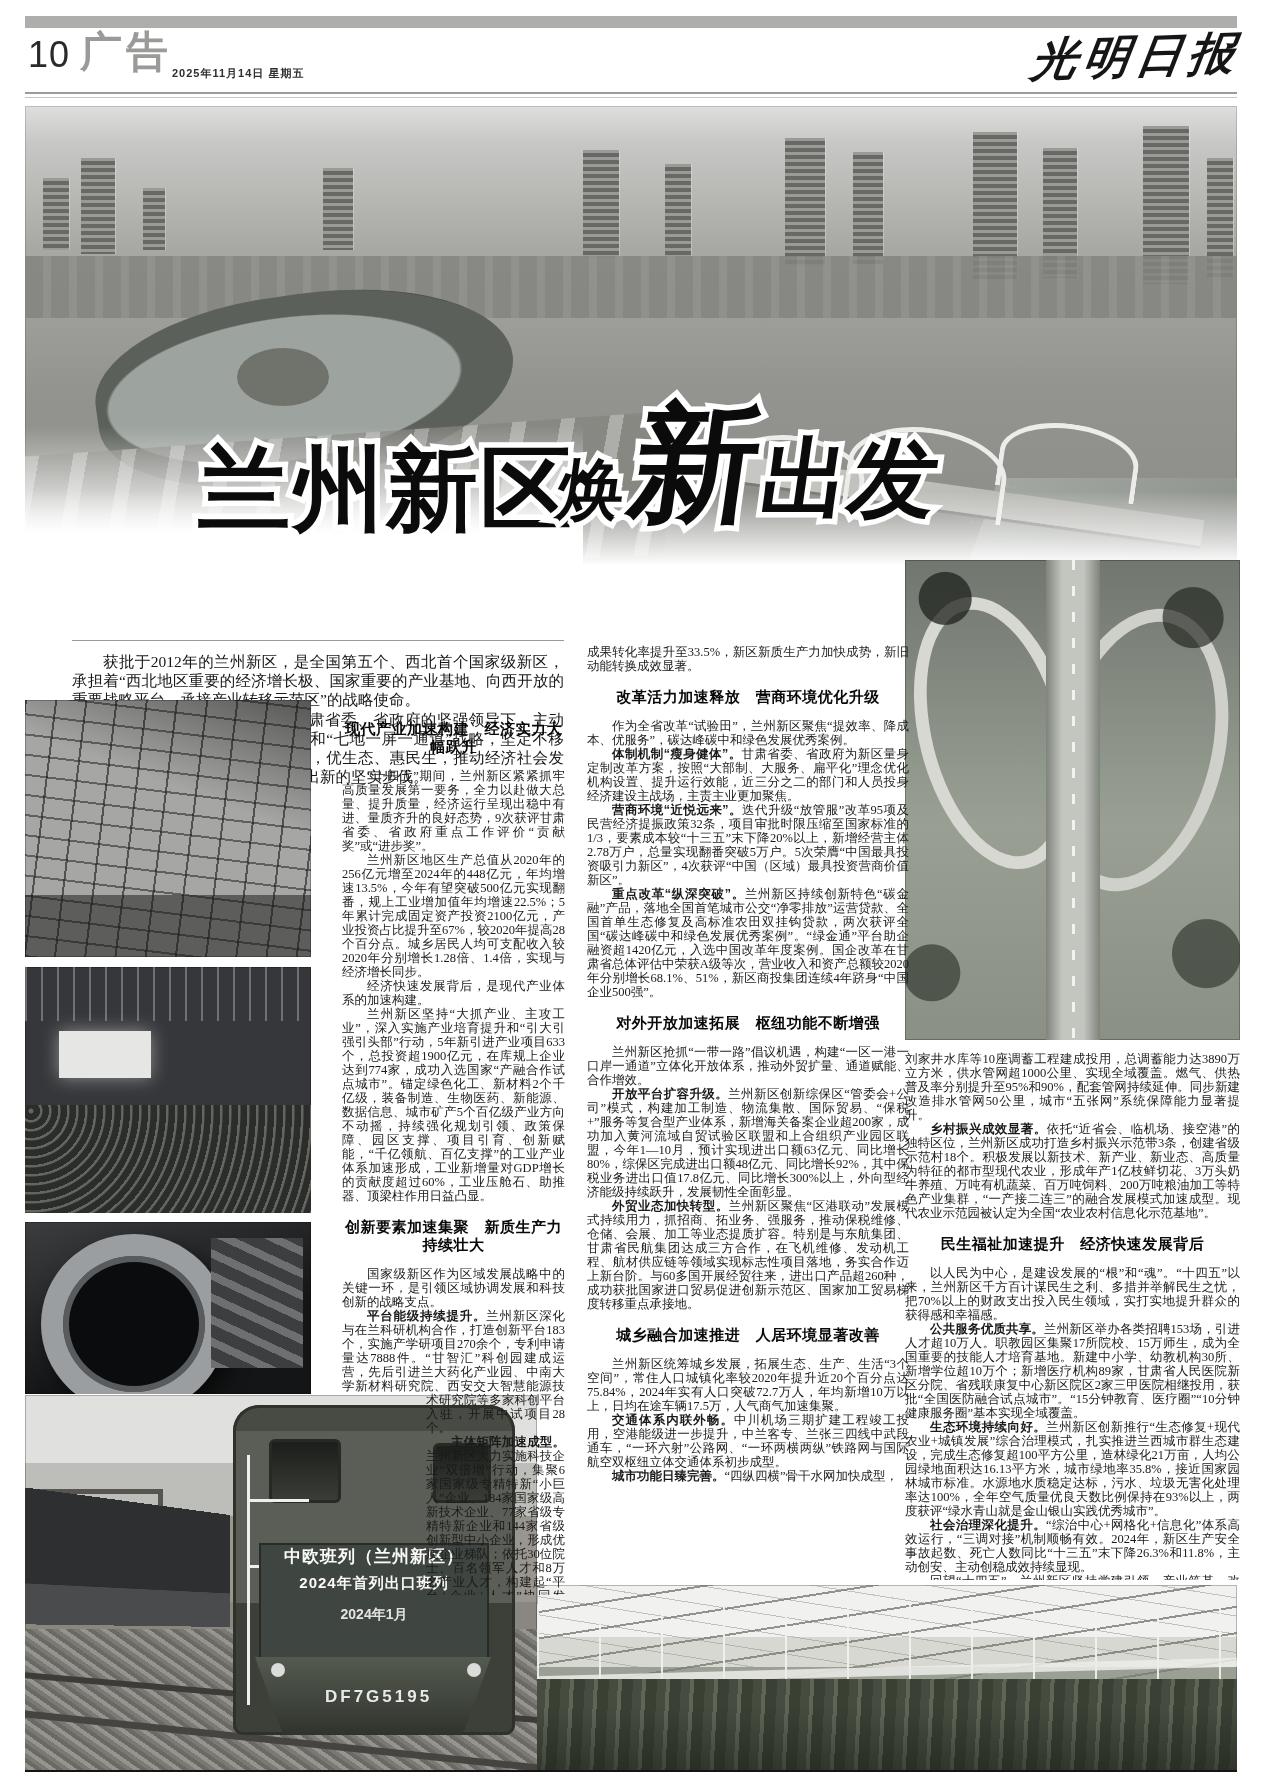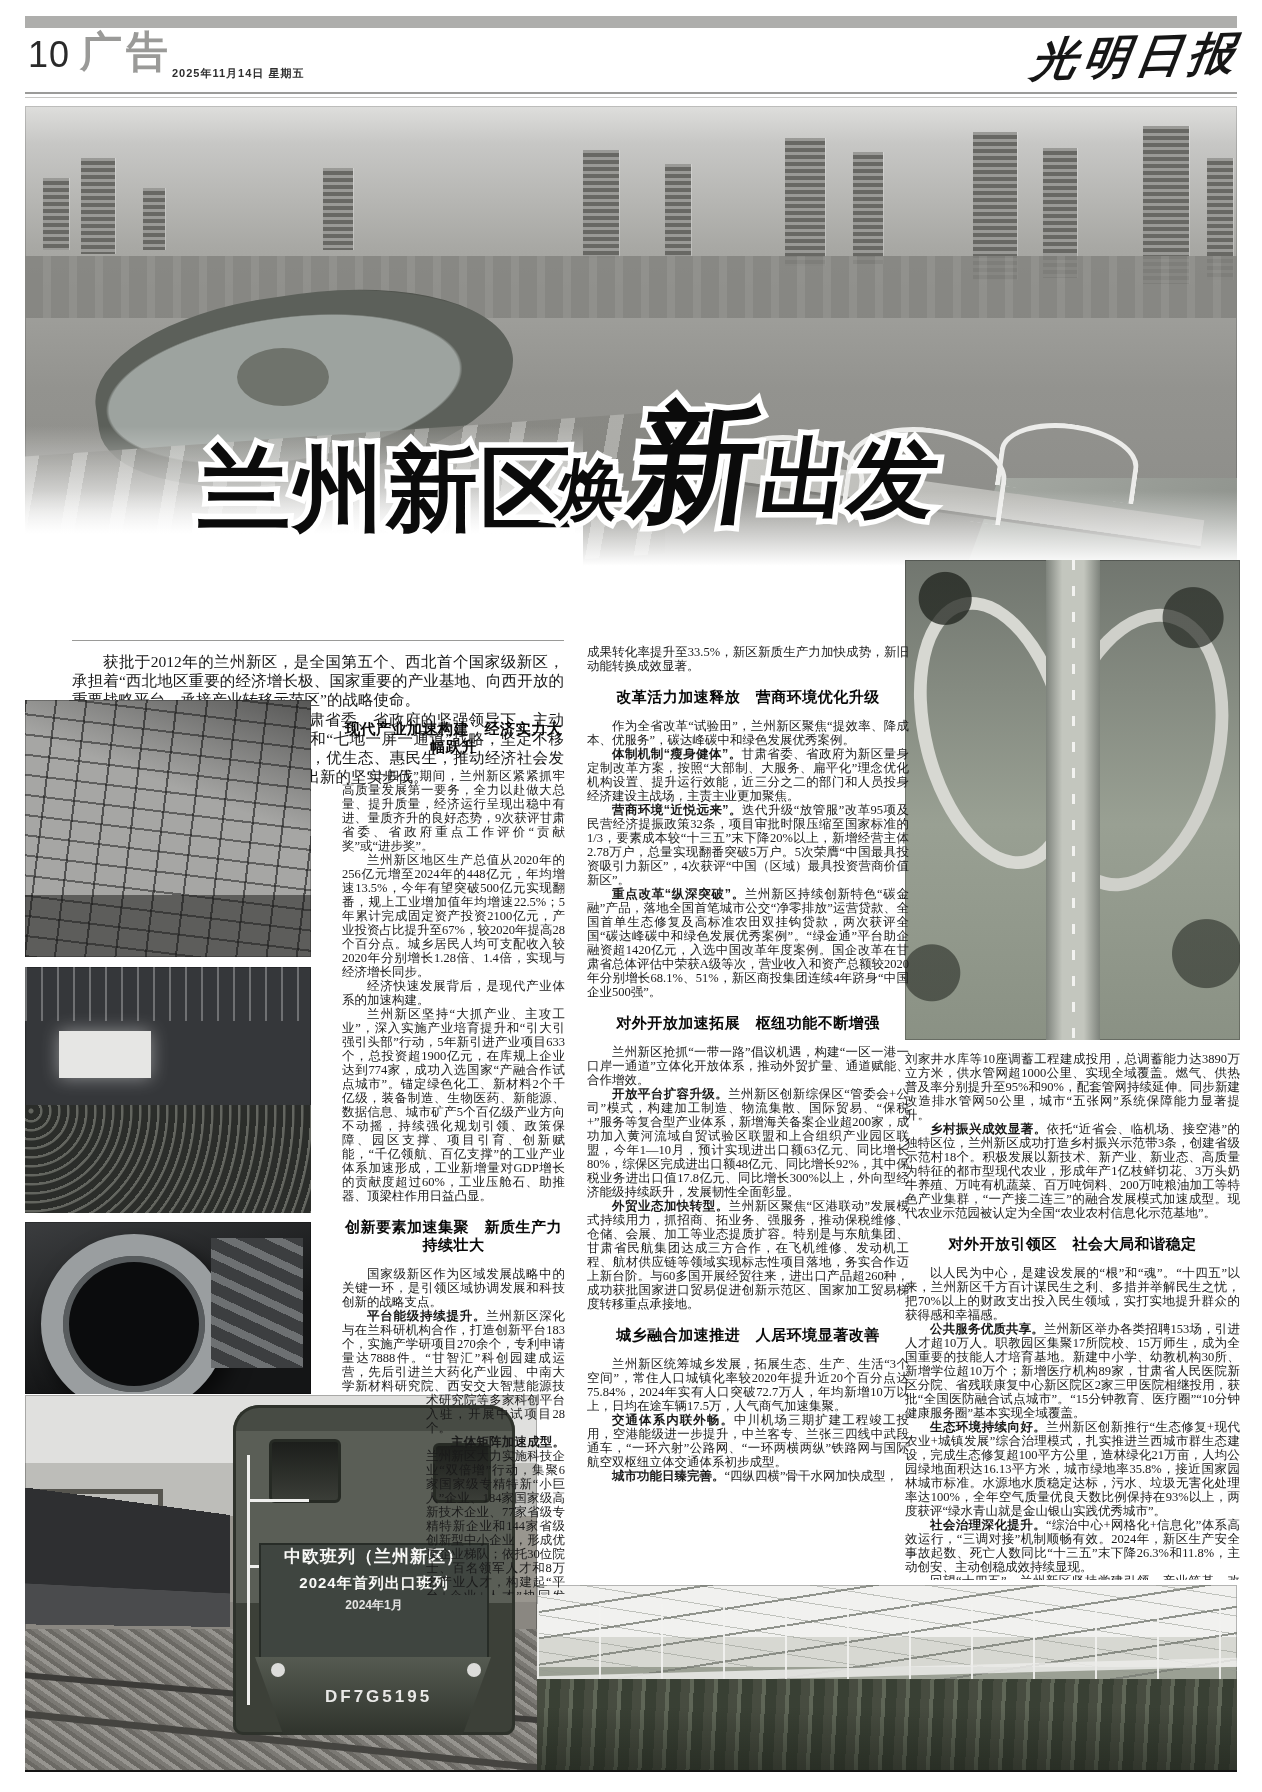--- a/index.html
+++ b/index.html
@@ -84,21 +84,21 @@
   .wagons{left:0;top:120px;width:205px;height:112px;background:linear-gradient(180deg,#2e2f31 0 70%,#4a4b4d 70% 100%);transform:perspective(300px) rotateY(18deg) skewY(4deg);transform-origin:right center;}
   .loco{left:208px;top:10px;width:282px;height:330px;background:linear-gradient(180deg,#474b44 0 8%,#5a5e56 8% 60%,#3c4038 60% 100%);border-radius:26px 26px 10px 10px;box-shadow:inset 0 0 0 3px #2e322b;}
   .cabwin{left:244px;top:44px;width:66px;height:58px;background:linear-gradient(#1c1e1b,#3a3d37);border:3px solid #262a24;border-radius:6px;}
   .cabwin2{left:408px;top:48px;width:52px;height:54px;background:linear-gradient(#1c1e1b,#3a3d37);border:3px solid #262a24;border-radius:6px;}
   .railv{left:222px;top:60px;width:3px;height:250px;background:#efefed;}
   .railh{left:222px;top:104px;width:62px;height:3px;background:#efefed;}
   .railh2{left:222px;top:170px;width:48px;height:3px;background:#efefed;}
   .board{left:234px;top:148px;width:226px;height:112px;background:#3f4540;border:2px solid #272c27;color:#fafaf8;text-align:center;font-family:"Liberation Sans",sans-serif;}
   .board .s1{position:static;display:block;font-size:17px;font-weight:700;letter-spacing:1px;}
   .board .s2{position:static;display:block;margin-top:6px;font-size:15px;font-weight:700;letter-spacing:1px;}
-  .board .s3{position:static;display:block;margin-top:4px;font-size:12px;font-weight:700;color:#e4e4e2;}
+  .board .s3{position:static;display:block;margin-top:13px;font-size:14px;font-weight:700;color:#e4e4e2;}
   .nose{left:230px;top:262px;width:236px;height:78px;background:linear-gradient(180deg,#555a51,#2f332c);clip-path:polygon(0 0,100% 0,88% 100%,12% 100%);}
   .loconum{left:300px;top:292px;color:#e9e9e7;font:700 17px "Liberation Sans",sans-serif;letter-spacing:3px;text-align:right;}
   .hl{width:14px;height:14px;border-radius:50%;background:#dcdcda;top:268px;}
   .hl1{left:246px;}.hl2{left:442px;}
 
   
   .photo-greenhouse{left:537px;top:1585px;width:700px;height:187px;background:linear-gradient(180deg,#f1f1ef 0 28%,#d7d8d2 28% 44%,#9ba094 44% 54%,#565b50 54% 100%);z-index:1;}
   .photo-greenhouse *{position:absolute;}
   .gh-roof{top:0;height:55%;left:0;width:100%;background:repeating-linear-gradient(171deg,rgba(120,124,116,.8) 0 2px,transparent 2px 26px),repeating-linear-gradient(9deg,rgba(150,154,146,.55) 0 1px,transparent 1px 18px);}
   .gh-posts{top:10%;height:52%;left:0;width:100%;background:repeating-linear-gradient(90deg,rgba(242,242,240,.9) 0 2px,transparent 2px 62px);}
@@ -252,20 +252,20 @@
       <h3 class="sec-head">城乡融合加速推进　人居环境显著改善</h3>
       <p class="para">兰州新区统筹城乡发展，拓展生态、生产、生活“3个空间”，常住人口城镇化率较2020年提升近20个百分点达75.84%，2024年实有人口突破72.7万人，年均新增10万以上，日均在途车辆17.5万，人气商气加速集聚。</p>
       <p class="para"><b>交通体系内联外畅。</b>中川机场三期扩建工程竣工投用，空港能级进一步提升，中兰客专、兰张三四线中武段通车，“一环六射”公路网、“一环两横两纵”铁路网与国际航空双枢纽立体交通体系初步成型。</p>
       <p class="para"><b>城市功能日臻完善。</b>“四纵四横”骨干水网加快成型，</p>
     </div>
 </div>
 <div class="abs col col-d">
   <div class="blocks">
       <p class="para cont">刘家井水库等10座调蓄工程建成投用，总调蓄能力达3890万立方米，供水管网超1000公里、实现全域覆盖。燃气、供热普及率分别提升至95%和90%，配套管网持续延伸。同步新建改造排水管网50公里，城市“五张网”系统保障能力显著提升。</p>
       <p class="para"><b>乡村振兴成效显著。</b>依托“近省会、临机场、接空港”的独特区位，兰州新区成功打造乡村振兴示范带3条，创建省级示范村18个。积极发展以新技术、新产业、新业态、高质量为特征的都市型现代农业，形成年产1亿枝鲜切花、3万头奶牛养殖、万吨有机蔬菜、百万吨饲料、200万吨粮油加工等特色产业集群，“一产接二连三”的融合发展模式加速成型。现代农业示范园被认定为全国“农业农村信息化示范基地”。</p>
-      <h3 class="sec-head">对外开放引领区　社会大局和谐稳定</h3>
+      <h3 class="sec-head">民生福祉加速提升　经济快速发展背后</h3>
       <p class="para">以人民为中心，是建设发展的“根”和“魂”。“十四五”以来，兰州新区千方百计谋民生之利、多措并举解民生之忧，把70%以上的财政支出投入民生领域，实打实地提升群众的获得感和幸福感。</p>
       <p class="para"><b>公共服务优质共享。</b>兰州新区举办各类招聘153场，引进人才超10万人。职教园区集聚17所院校、15万师生，成为全国重要的技能人才培育基地。新建中小学、幼教机构30所、新增学位超10万个；新增医疗机构89家，甘肃省人民医院新区分院、省残联康复中心新区院区2家三甲医院相继投用，获批“全国医防融合试点城市”。“15分钟教育、医疗圈”“10分钟健康服务圈”基本实现全域覆盖。</p>
       <p class="para"><b>生态环境持续向好。</b>兰州新区创新推行“生态修复+现代农业+城镇发展”综合治理模式，扎实推进兰西城市群生态建设，完成生态修复超100平方公里，造林绿化21万亩，人均公园绿地面积达16.13平方米，城市绿地率35.8%，接近国家园林城市标准。水源地水质稳定达标，污水、垃圾无害化处理率达100%，全年空气质量优良天数比例保持在93%以上，两度获评“绿水青山就是金山银山实践优秀城市”。</p>
       <p class="para"><b>社会治理深化提升。</b>“综治中心+网格化+信息化”体系高效运行，“三调对接”机制顺畅有效。2024年，新区生产安全事故起数、死亡人数同比“十三五”末下降26.3%和11.8%，主动创安、主动创稳成效持续显现。</p>
       <p class="para">回望“十四五”，兰州新区坚持党建引领、产业筑基、改革破局、创新驱动、开放赋能，发展基础日益牢固、动能持续增强、优势不断厚植。展望“十五五”，兰州新区正处在抢抓机遇、转化红利的关键阶段，积蓄势能、夯实支撑的攻坚时期，彰显定位、实现跨越的突破窗口。兰州新区将以更大格局、更强担当、更实举措，奋力打造产业升级先导区、城乡协同样板区、对外开放引领区、生态环保示范区、和谐稳定标杆区，为谱写中国式现代化甘肃新篇章贡献新区力量！</p>
     </div>
 </div>
 
 </body></html>

